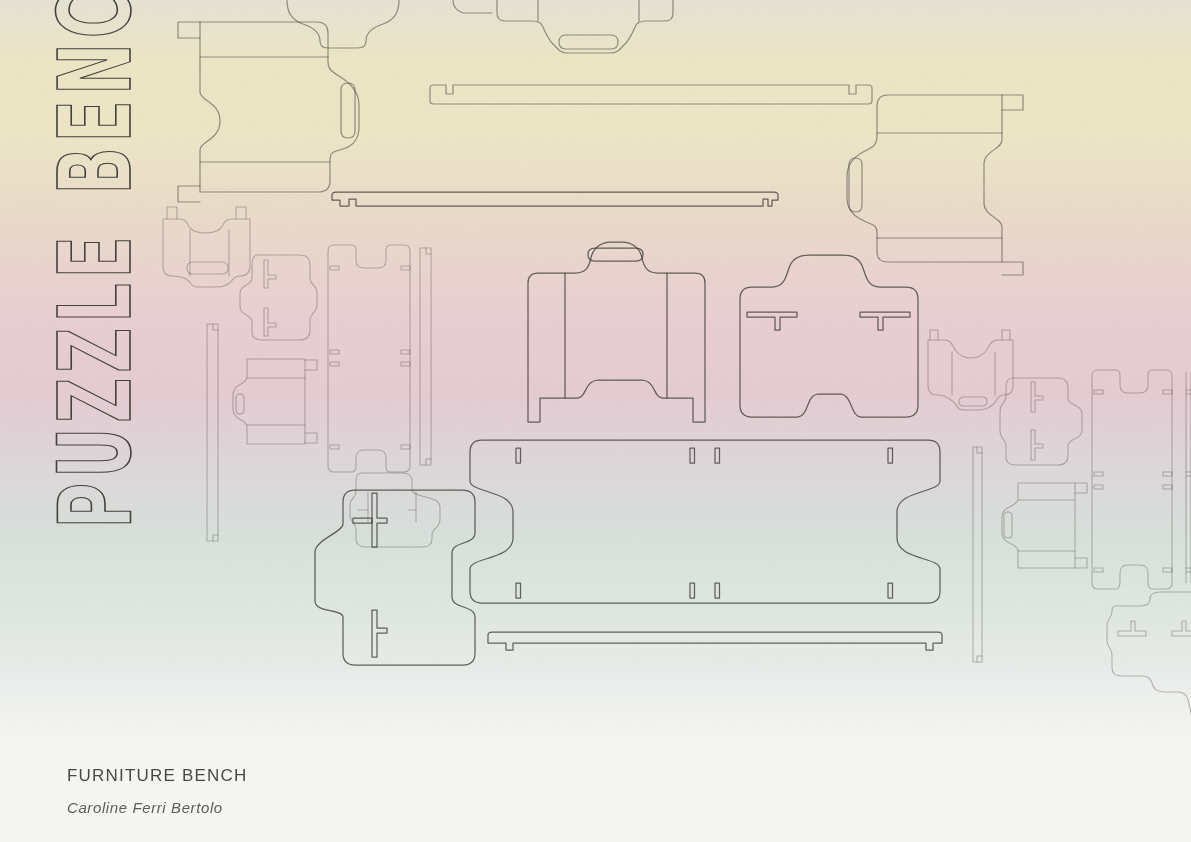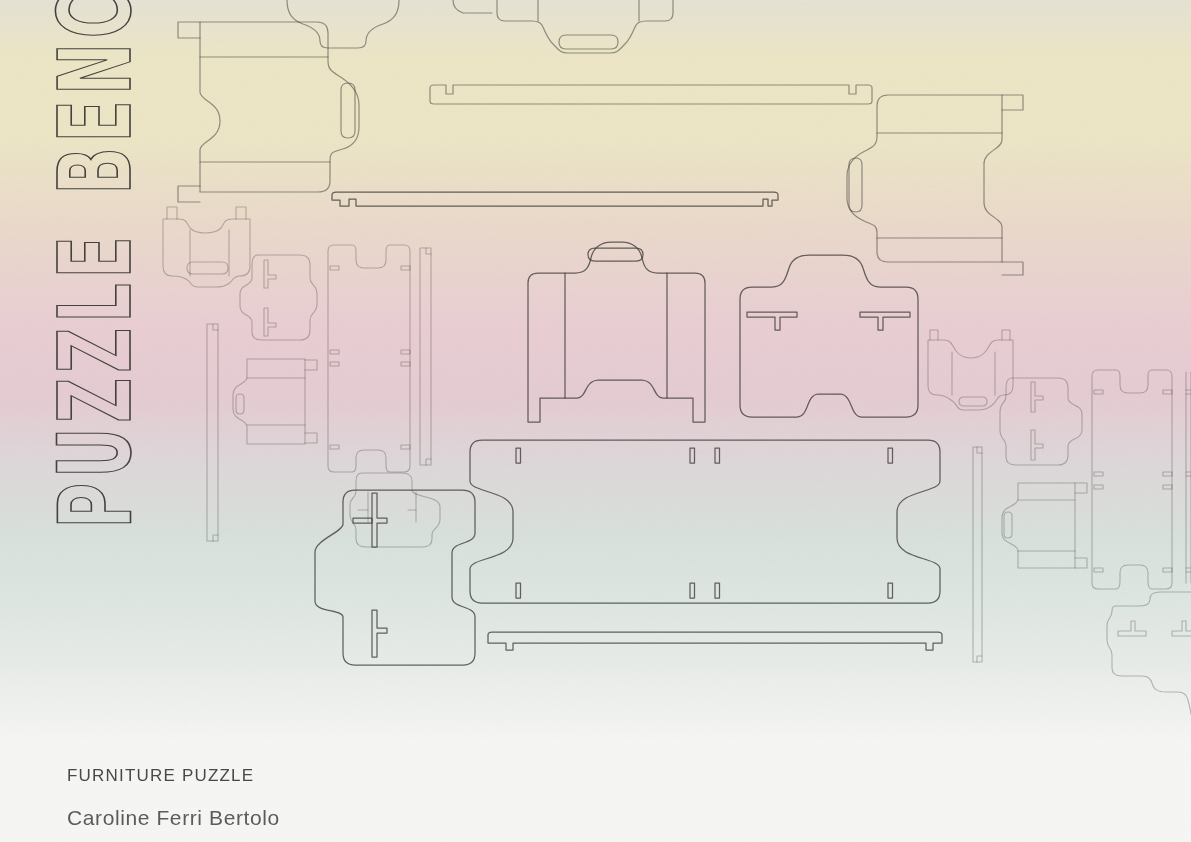--- a/index.html
+++ b/index.html
@@ -27,21 +27,21 @@
   .title{
     position:absolute;left:-224px;top:274px;width:640px;height:112px;line-height:112px;
     transform:rotate(-90deg) scaleX(0.62);transform-origin:center;
     font-family:"DejaVu Sans",sans-serif;font-weight:bold;font-size:100px;
     letter-spacing:8px;word-spacing:16px;white-space:nowrap;text-align:center;
     color:#55524e;-webkit-text-fill-color:transparent;
     -webkit-text-stroke:1.6px var(--outline);
   }
   .footer{position:absolute;left:67px;top:766px;color:var(--text);}
   .footer .cat{font-size:17px;letter-spacing:1.2px;color:var(--text);opacity:.92;}
-  .footer .author{font-size:21px;margin-top:20px;letter-spacing:.6px;color:var(--text);opacity:.82;}
+  .footer .author{font-size:15px;margin-top:13px;letter-spacing:.6px;color:var(--text);opacity:.82;font-style:italic;}
 </style>
 </head>
 <body>
 
 <div class="page">
 
   <svg class="parts" viewBox="0 0 1191 842" xmlns="http://www.w3.org/2000/svg">
     <defs>
       <filter id="paper" x="0" y="0" width="100%" height="100%">
         <feTurbulence type="fractalNoise" baseFrequency="0.55" numOctaves="2" result="n"></feTurbulence>
@@ -234,17 +234,17 @@
       <path d="M1191,372 V583"></path>
       <path d="M1186,390 h5 M1186,394 h5"></path>
       <path d="M1186,472 h5 M1186,476 h5"></path>
       <path d="M1186,568 h5 M1186,572 h5"></path>
     </g>
   </svg>
 
   <div class="title">PUZZLE BENCH</div>
 
   <div class="footer">
-    <div class="cat">FURNITURE PUZZLE</div>
+    <div class="cat">FURNITURE BENCH</div>
     <div class="author">Caroline Ferri Bertolo</div>
   </div>
 
 </div>
 
 </body></html>

